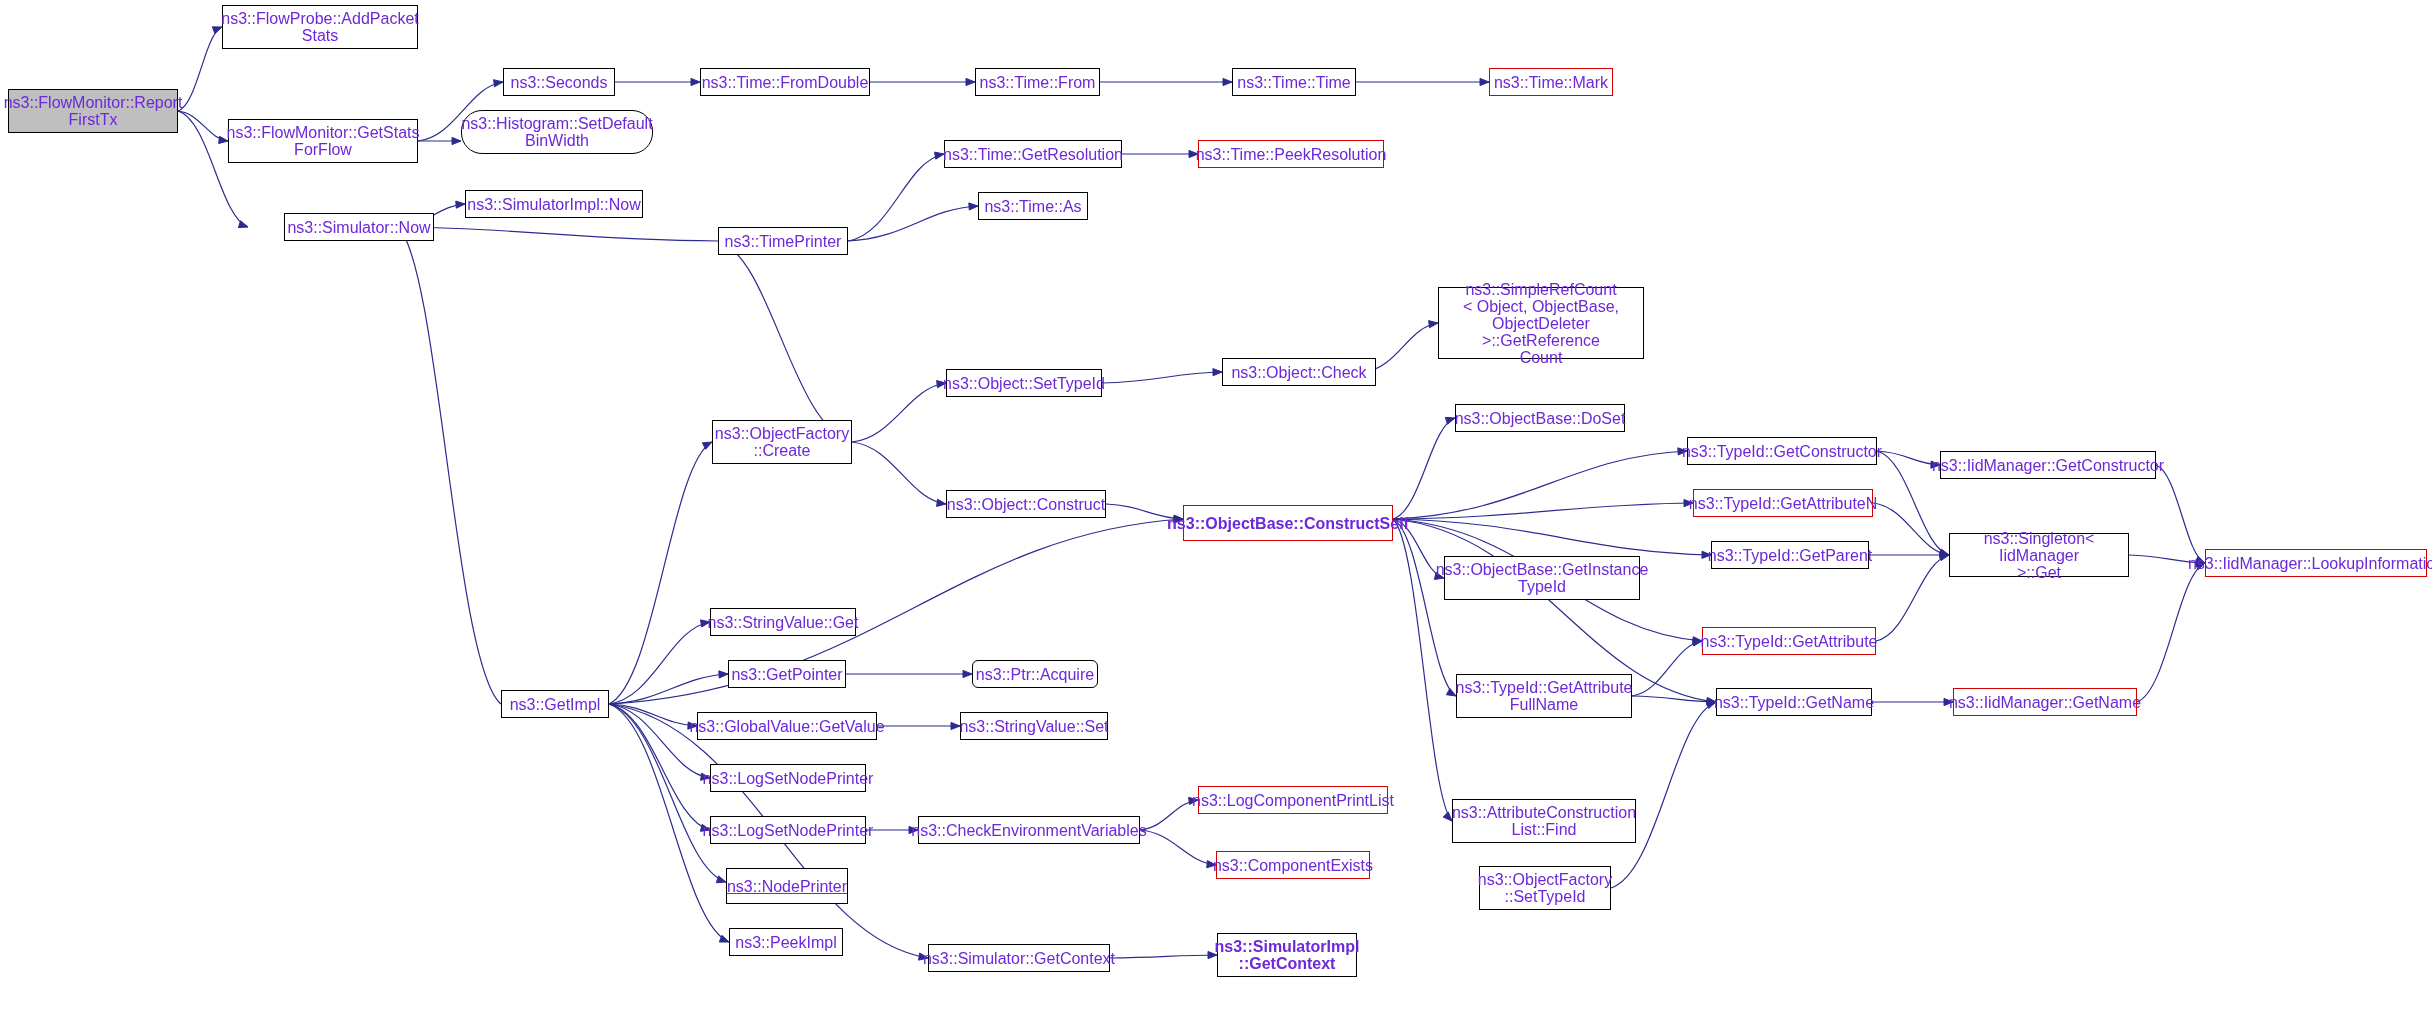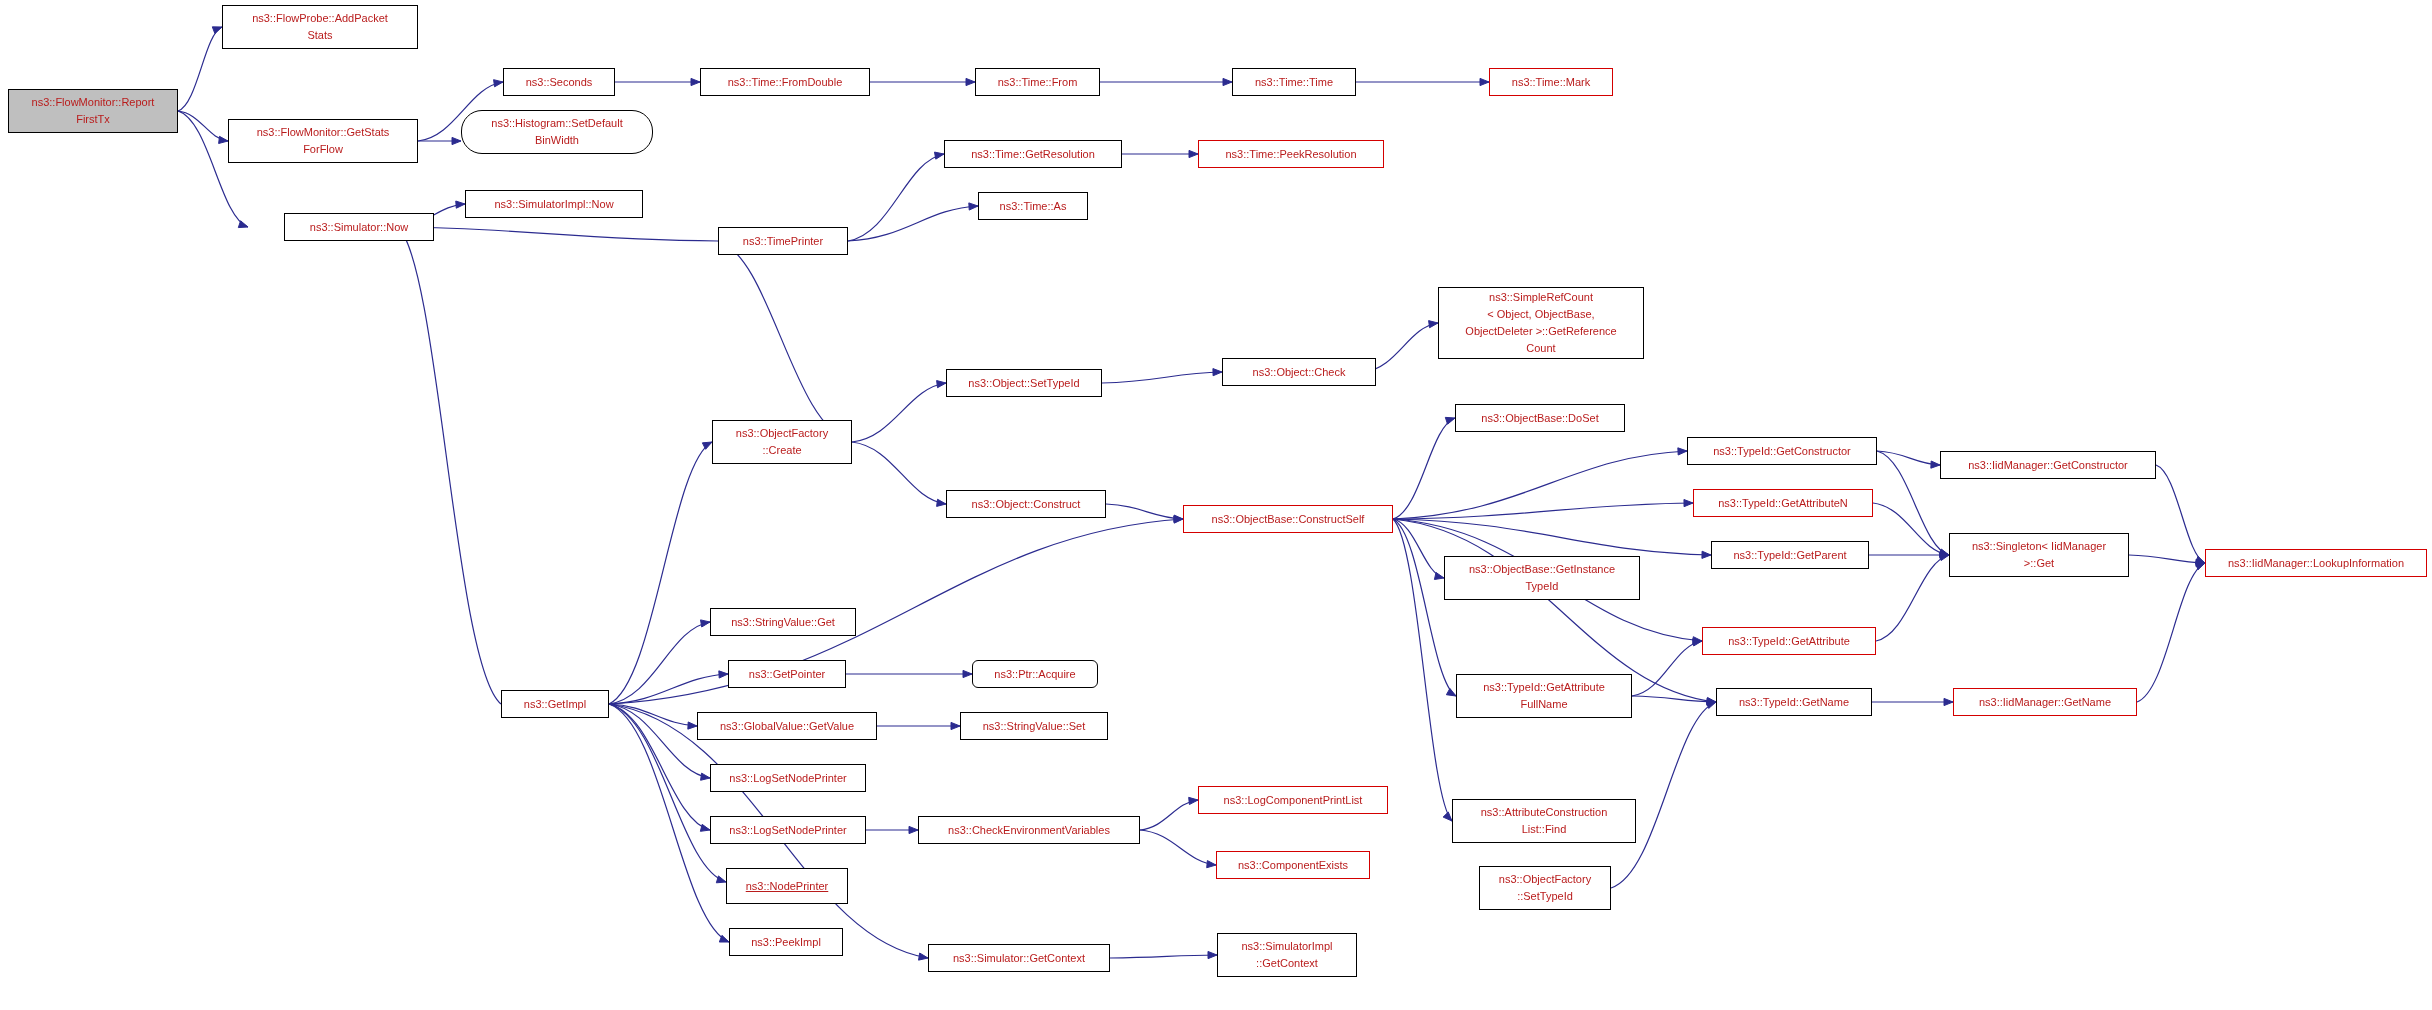--- a/index.html
+++ b/index.html
@@ -1,20 +1,20 @@
 <!DOCTYPE html>
 <html><head>
 <meta charset="utf-8">
 <style>
   html,body{margin:0;padding:0;background:#ffffff;}
   #canvas{position:relative;width:2432px;height:1010px;background:#ffffff;
           font-family:"Liberation Sans", sans-serif;overflow:hidden;}
   .node{position:absolute;box-sizing:border-box;display:flex;align-items:center;
         justify-content:center;text-align:center;background:#ffffff;
-        border:1px solid #000000;color:#b91c1c;font-size:11px;line-height:17px;
+        border:1px solid #000000;color:#6d28d9;font-size:16px;line-height:17px;
         letter-spacing:0px;padding:1px 3px;white-space:pre-line;}
   .node.red{border-color:#d40000;}
   .node.filled{background:#bfbfbf;}
   svg.edges{position:absolute;left:0;top:0;width:2432px;height:1010px;overflow:visible;}
   svg.edges path{fill:none;stroke:#2b2b8f;stroke-width:1.2px;}
   svg.edges polygon{fill:#2b2b8f;stroke:#2b2b8f;}
 </style>
 </head>
 <body>
 
@@ -162,21 +162,21 @@
       <div class="node red" style="left: 1198px; top: 140px; width: 186px; height: 28px;">ns3::Time::PeekResolution</div>
       <div class="node" style="left: 712px; top: 420px; width: 140px; height: 44px;">ns3::ObjectFactory
 ::Create</div>
       <div class="node" style="left: 946px; top: 369px; width: 156px; height: 28px;">ns3::Object::SetTypeId</div>
       <div class="node" style="left: 946px; top: 490px; width: 160px; height: 28px;">ns3::Object::Construct</div>
       <div class="node" style="left: 1222px; top: 358px; width: 154px; height: 28px;">ns3::Object::Check</div>
       <div class="node" style="left: 1438px; top: 287px; width: 206px; height: 72px;">ns3::SimpleRefCount
 &lt; Object, ObjectBase,
 ObjectDeleter &gt;::GetReference
 Count</div>
-      <div class="node red" style="left: 1183px; top: 505px; width: 210px; height: 28px;">ns3::ObjectBase::ConstructSelf</div>
+      <div class="node red" style="left: 1183px; top: 505px; width: 210px; height: 36px; font-weight: bold;">ns3::ObjectBase::ConstructSelf</div>
       <div class="node" style="left: 1455px; top: 404px; width: 170px; height: 28px;">ns3::ObjectBase::DoSet</div>
       <div class="node" style="left: 1444px; top: 556px; width: 196px; height: 44px;">ns3::ObjectBase::GetInstance
 TypeId</div>
       <div class="node" style="left: 1456px; top: 674px; width: 176px; height: 44px;">ns3::TypeId::GetAttribute
 FullName</div>
       <div class="node" style="left: 1452px; top: 799px; width: 184px; height: 44px;">ns3::AttributeConstruction
 List::Find</div>
       <div class="node" style="left: 1479px; top: 866px; width: 132px; height: 44px;">ns3::ObjectFactory
 ::SetTypeId</div>
       <div class="node" style="left: 1687px; top: 437px; width: 190px; height: 28px;">ns3::TypeId::GetConstructor</div>
@@ -196,16 +196,16 @@
       <div class="node" style="left: 710px; top: 764px; width: 156px; height: 28px;">ns3::LogSetNodePrinter</div>
       <div class="node" style="left: 710px; top: 816px; width: 156px; height: 28px;">ns3::LogSetNodePrinter</div>
       <div class="node" style="left: 726px; top: 868px; width: 122px; height: 36px; text-decoration: underline;">ns3::NodePrinter</div>
       <div class="node" style="left: 729px; top: 928px; width: 114px; height: 28px;">ns3::PeekImpl</div>
       <div class="node" style="left: 972px; top: 660px; width: 126px; height: 28px; border-radius: 6px;">ns3::Ptr::Acquire</div>
       <div class="node" style="left: 960px; top: 712px; width: 148px; height: 28px;">ns3::StringValue::Set</div>
       <div class="node" style="left: 918px; top: 816px; width: 222px; height: 28px;">ns3::CheckEnvironmentVariables</div>
       <div class="node red" style="left: 1198px; top: 786px; width: 190px; height: 28px;">ns3::LogComponentPrintList</div>
       <div class="node red" style="left: 1216px; top: 851px; width: 154px; height: 28px;">ns3::ComponentExists</div>
       <div class="node" style="left: 928px; top: 944px; width: 182px; height: 28px;">ns3::Simulator::GetContext</div>
-      <div class="node" style="left: 1217px; top: 933px; width: 140px; height: 44px;">ns3::SimulatorImpl
+      <div class="node" style="left: 1217px; top: 933px; width: 140px; height: 44px; font-weight: bold;">ns3::SimulatorImpl
 ::GetContext</div>
     </div>
 </div>
 
 </body></html>

